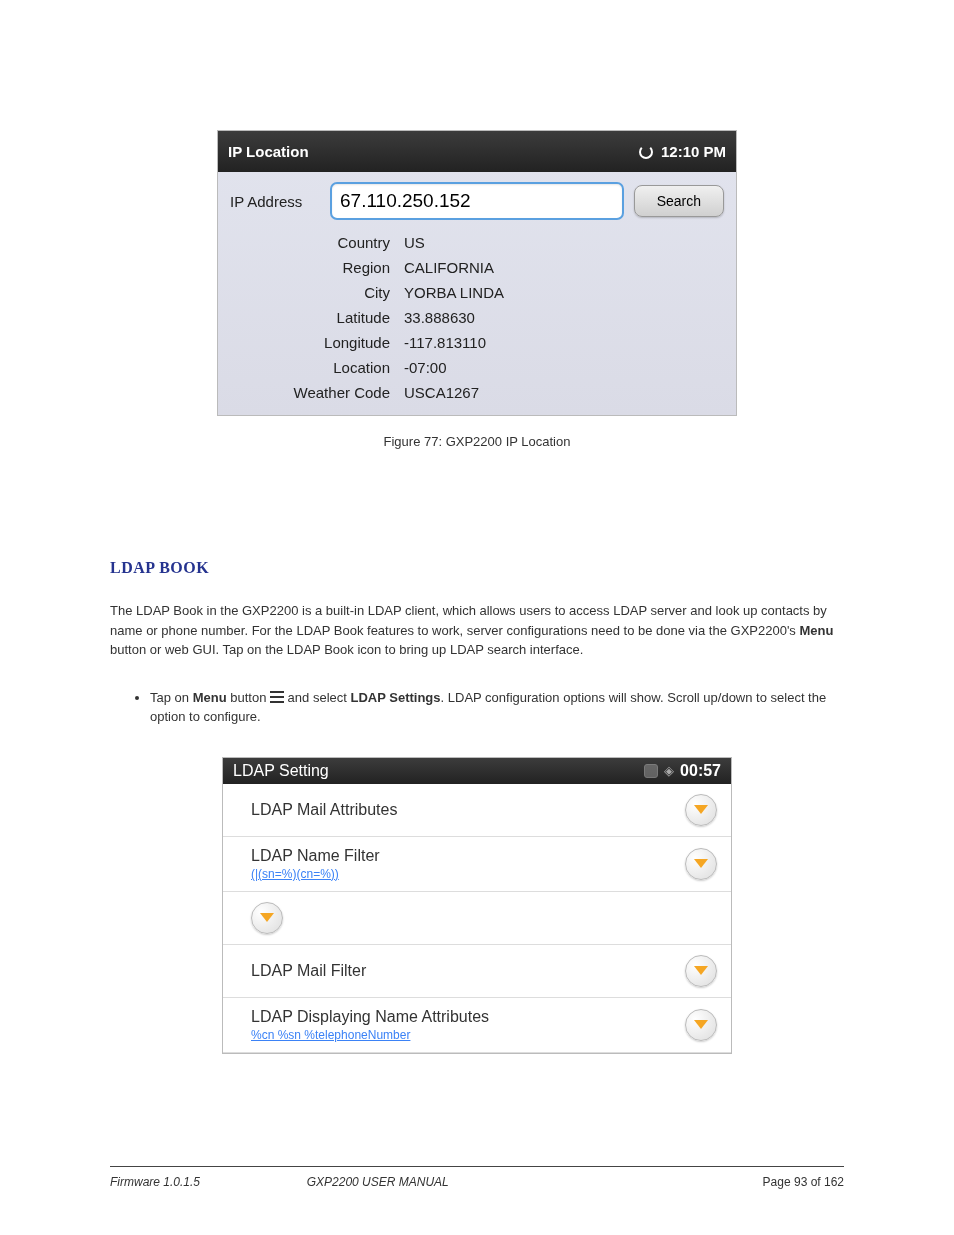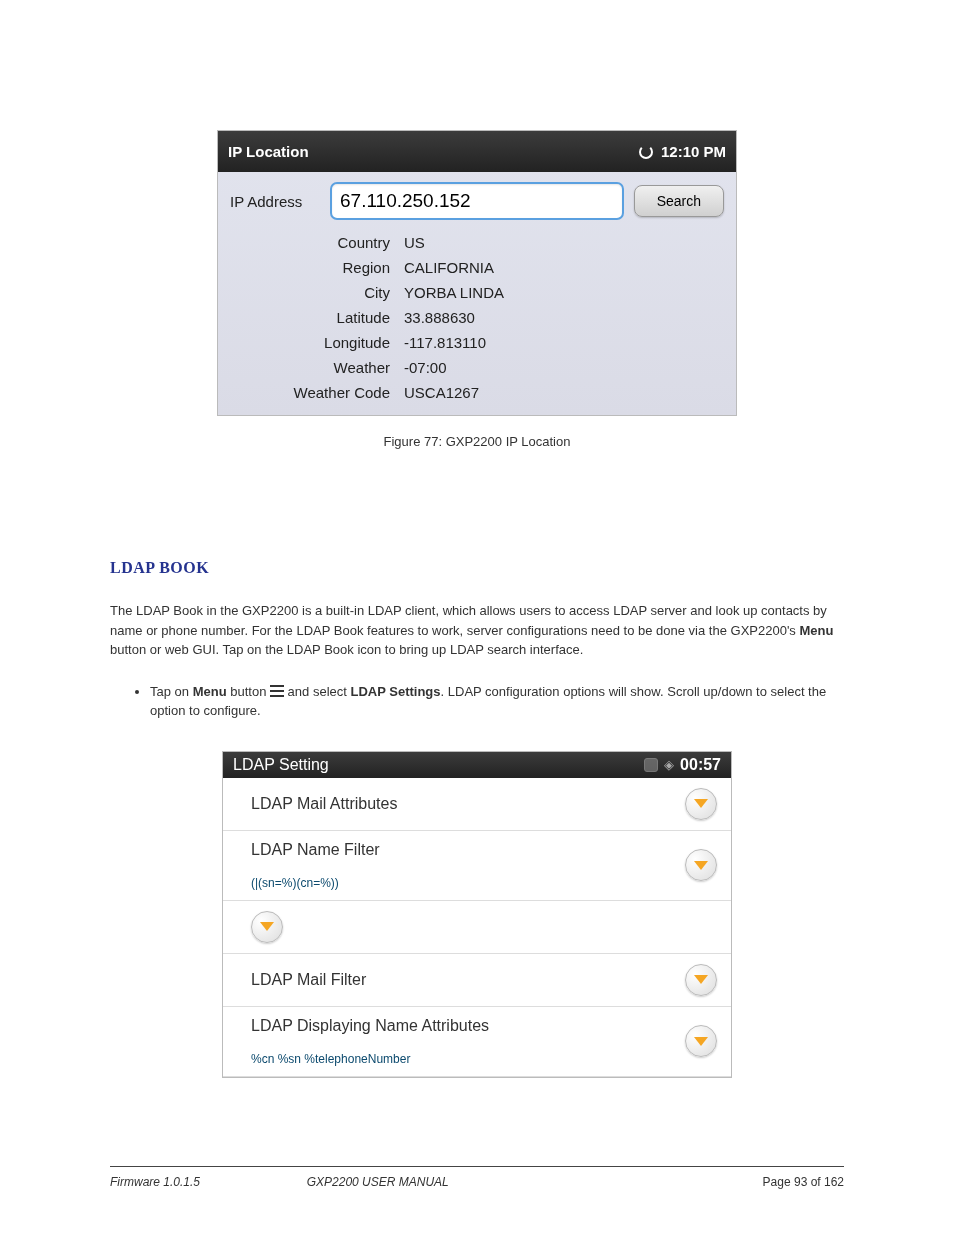--- a/index.html
+++ b/index.html
@@ -119,21 +119,21 @@
   }
 
   .bodytext {
     font-size: 13px;
     color: #333;
     margin-top: 24px;
     line-height: 1.5;
   }
   .bodytext .b { font-weight: bold; }
   ul.bullets {
-    margin-top: 22px;
+    margin-top: 28px;
     padding-left: 40px;
   }
   ul.bullets li {
     font-size: 13px;
     color: #333;
     line-height: 1.5;
     list-style: disc;
   }
   ul.bullets li .b { font-weight: bold; }
 
@@ -166,21 +166,21 @@
   .listitem {
     background: #fff;
     border-bottom: 1px solid #ddd;
     padding: 10px 14px 10px 28px;
     display: flex;
     align-items: center;
   }
   .listitem:first-of-type { border-top: none; }
   .listitem .txt { flex: 1; }
   .listitem .title { font-size: 16px; color: #333; }
-  .listitem .sub { font-size: 12px; color: #0c4a6e; margin-top: 17px; }
+  .listitem .sub { font-size: 12px; color: #3b82f6; margin-top: 2px; text-decoration: underline; }
   .expand-btn {
     width: 32px; height: 32px;
     border-radius: 50%;
     background: radial-gradient(circle at 30% 30%, #fff, #ddd);
     border: 1px solid #bbb;
     display: flex;
     align-items: center;
     justify-content: center;
     box-shadow: 0 1px 2px rgba(0,0,0,0.2);
   }
@@ -238,21 +238,21 @@
         </div>
         <div class="inforow">
           <div class="k">Latitude</div>
           <div class="v">33.888630</div>
         </div>
         <div class="inforow">
           <div class="k">Longitude</div>
           <div class="v">-117.813110</div>
         </div>
         <div class="inforow">
-          <div class="k">Weather</div>
+          <div class="k">Location</div>
           <div class="v">-07:00</div>
         </div>
         <div class="inforow">
           <div class="k">Weather Code</div>
           <div class="v">USCA1267</div>
         </div>
       </div>
   </div>
 
   <div class="caption">Figure 77: GXP2200 IP Location</div>

